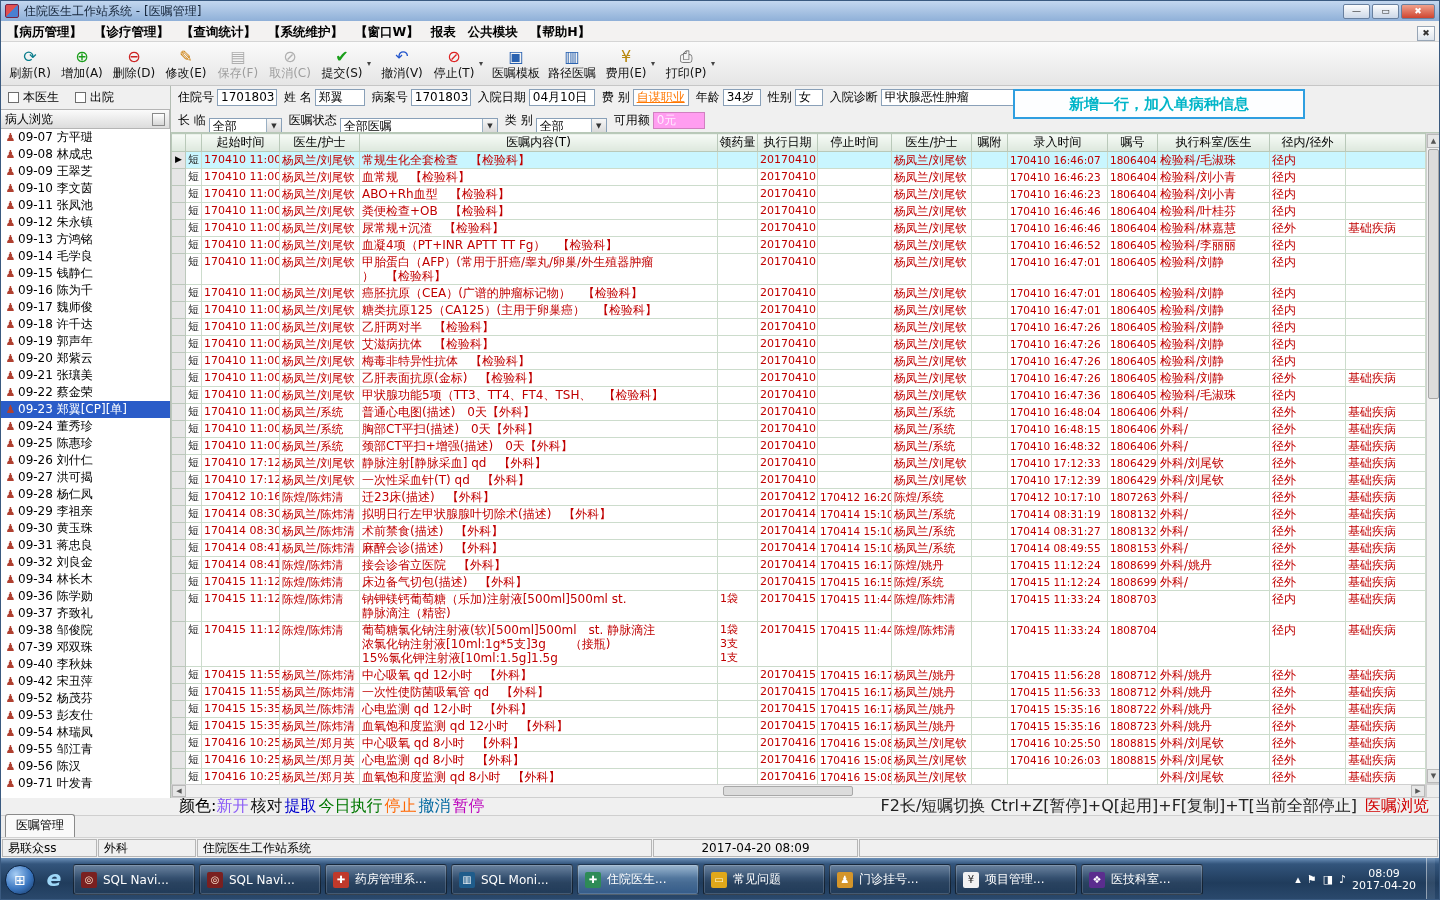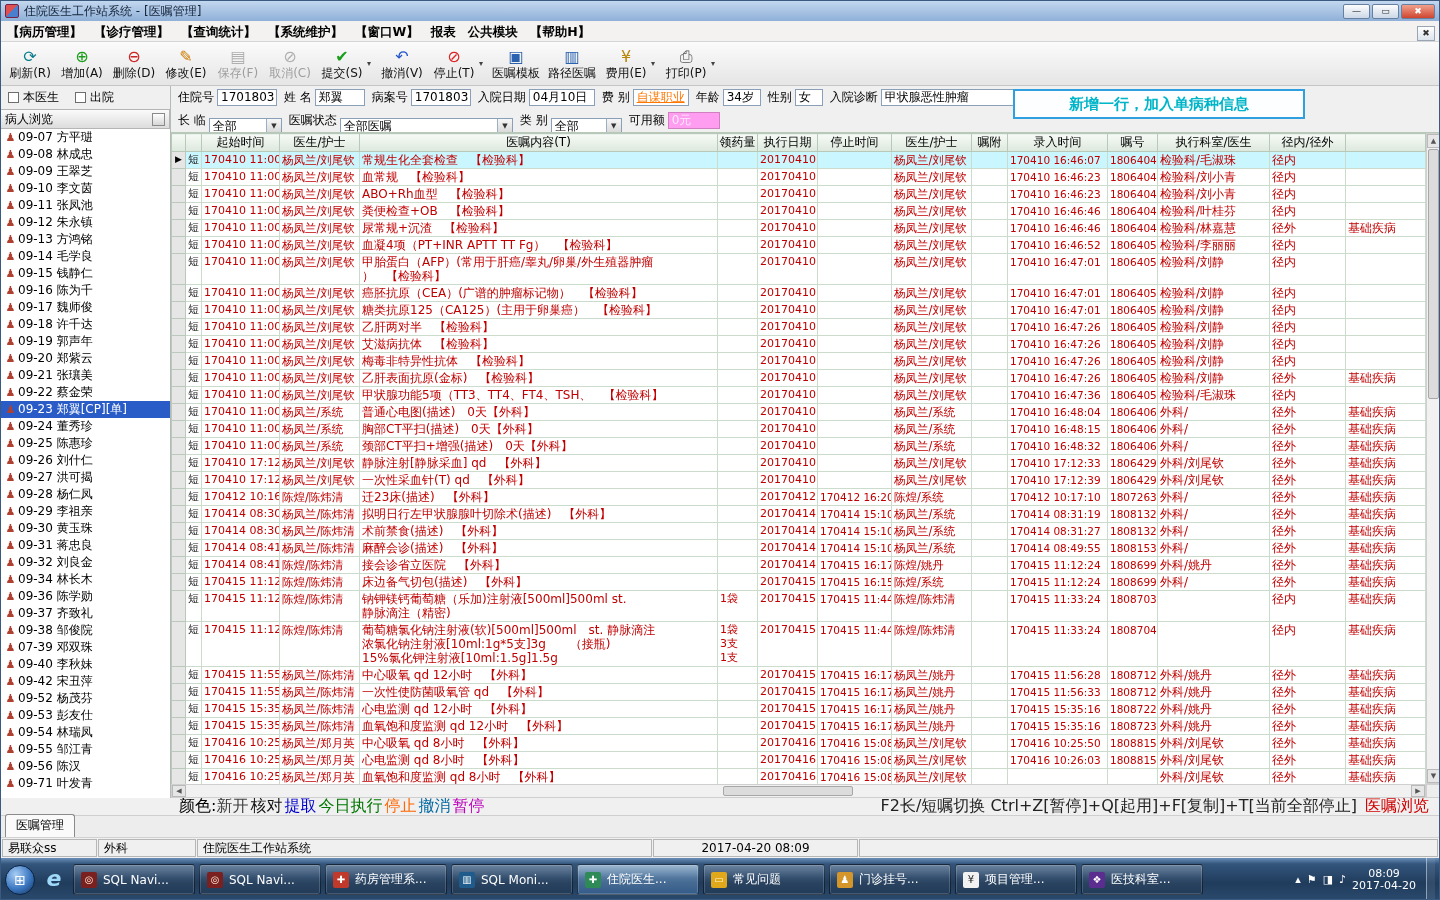--- a/index.html
+++ b/index.html
@@ -417,21 +417,21 @@
           <span class="fld-val" style="width: 148px;">甲状腺恶性肿瘤</span>
         </div>
       <div class="filter-row" id="filterrow">
           <span class="fld-lbl">长  临</span>
           <span class="sel-box">
             <span class="sel-val" style="width: 56px;">全部</span>
             <span class="sel-dd">▼</span>
           </span>
           <span class="fld-lbl">医嘱状态</span>
           <span class="sel-box">
-            <span class="sel-val" style="width: 156px;">全部医嘱</span>
+            <span class="sel-val" style="width: 141px;">全部医嘱</span>
             <span class="sel-dd">▼</span>
           </span>
           <span class="fld-lbl">类  别</span>
           <span class="sel-box">
             <span class="sel-val" style="width: 54px;">全部</span>
             <span class="sel-dd">▼</span>
           </span>
           <span class="fld-lbl">可用额</span>
           <span class="fld-val amount" style="width: 52px;">0元</span>
         </div>
@@ -1077,21 +1077,21 @@
           <div class="hs-r">▶</div>
         </div>
         <div class="hcorner"></div>
       </div>
     </div>
   </div>
 
   <div class="legend-row">
     <div class="legend" id="legend">
         <span class="lg-lab">颜色:</span>
-        <span class="lg-it" style="color: #404040; text-align: center;">新开</span>
+        <span class="lg-it" style="color: #8b5cf6; text-align: center;">新开</span>
         <span class="lg-it" style="color: rgb(17, 17, 17);">核对</span>
         <span class="lg-it" style="color: rgb(0, 0, 204);">提取</span>
         <span class="lg-it" style="color: rgb(0, 119, 0);">今日执行</span>
         <span class="lg-it" style="color: rgb(255, 102, 0);">停止</span>
         <span class="lg-it" style="color: #0369a1;">撤消</span>
         <span class="lg-it" style="color: rgb(187, 0, 187);">暂停</span>
       </div>
     <div class="hints">
       <span>F2长/短嘱切换 Ctrl+Z[暂停]+Q[起用]+F[复制]+T[当前全部停止]</span><span class="hint-link">医嘱浏览</span>
     </div>

